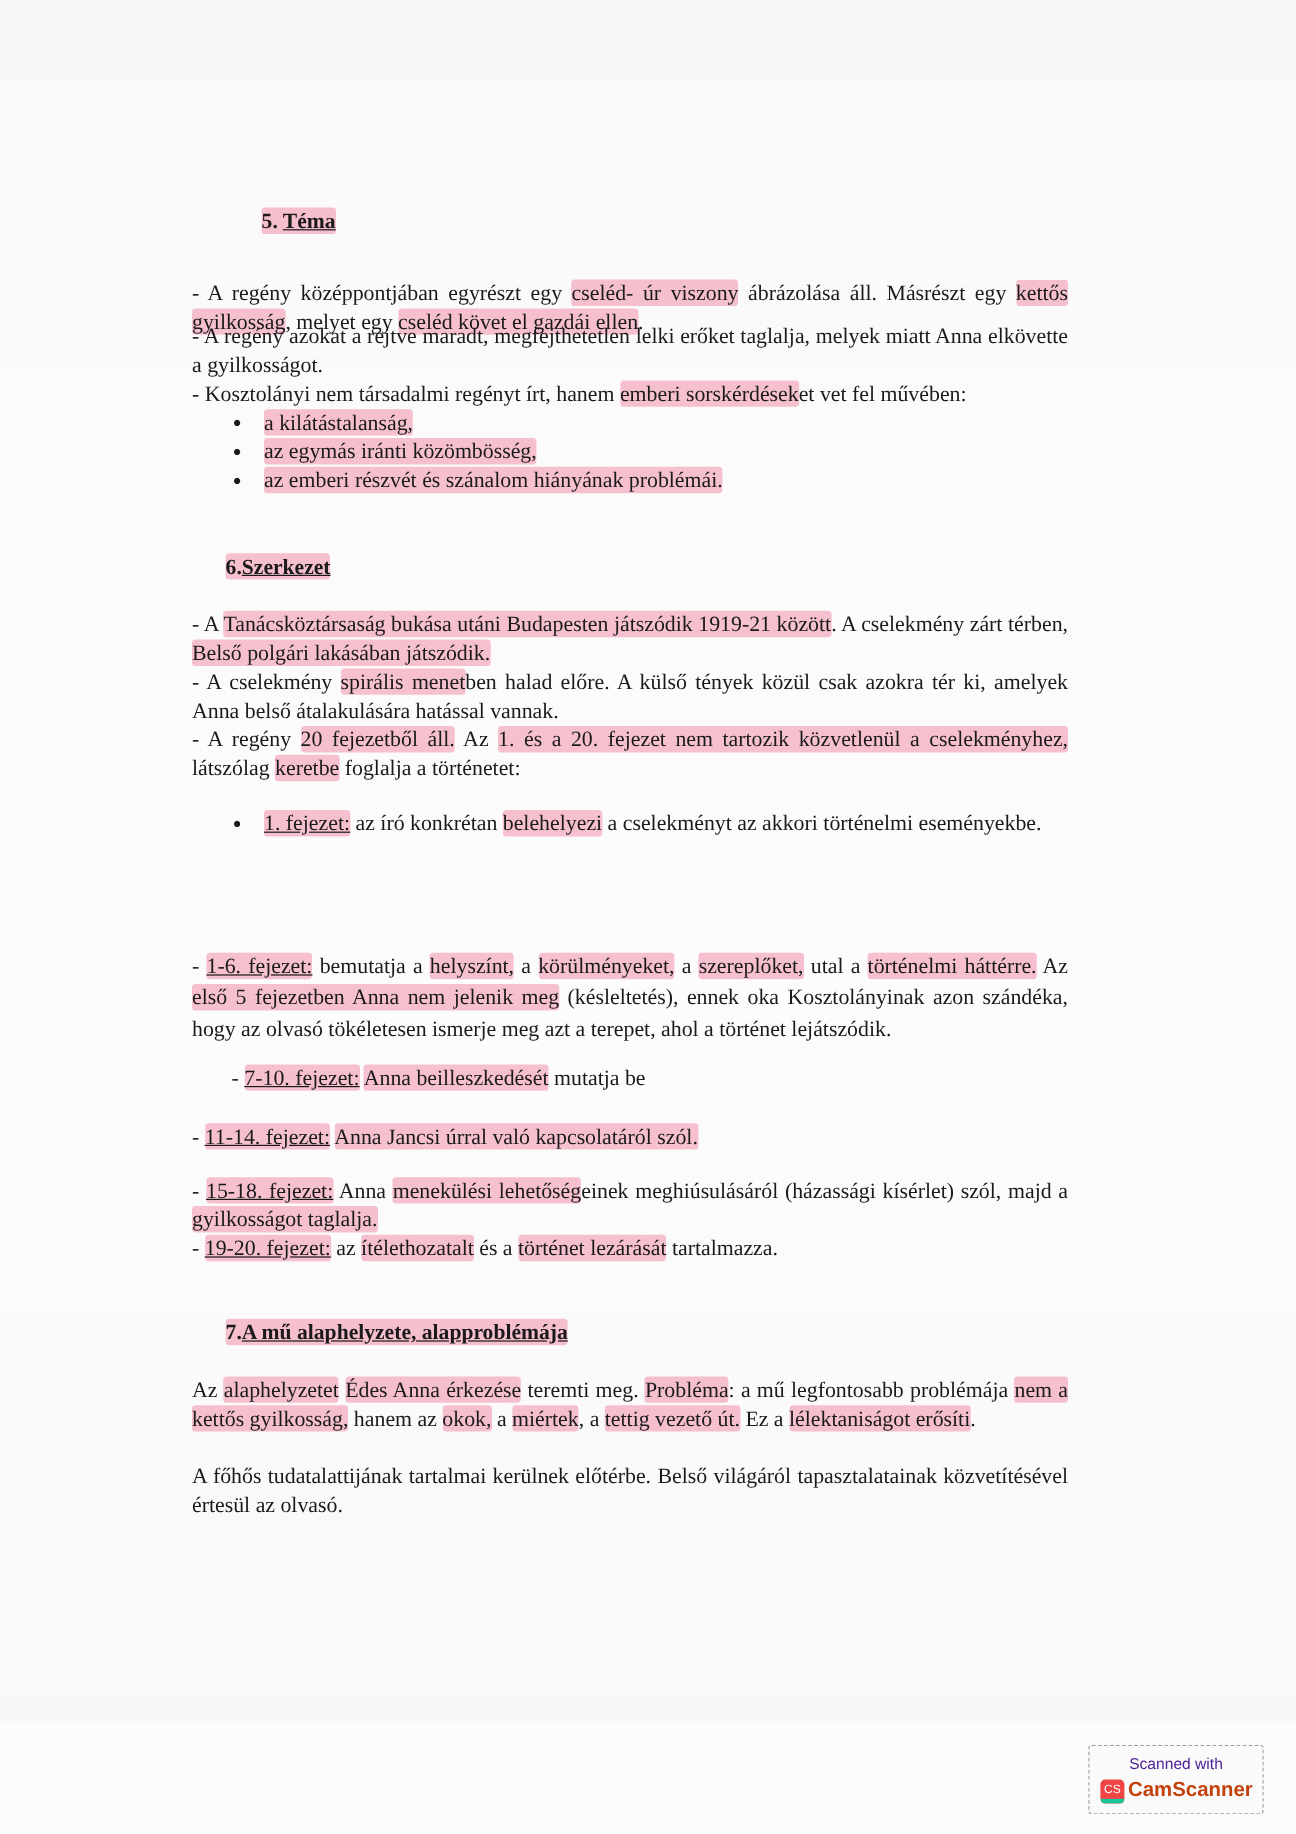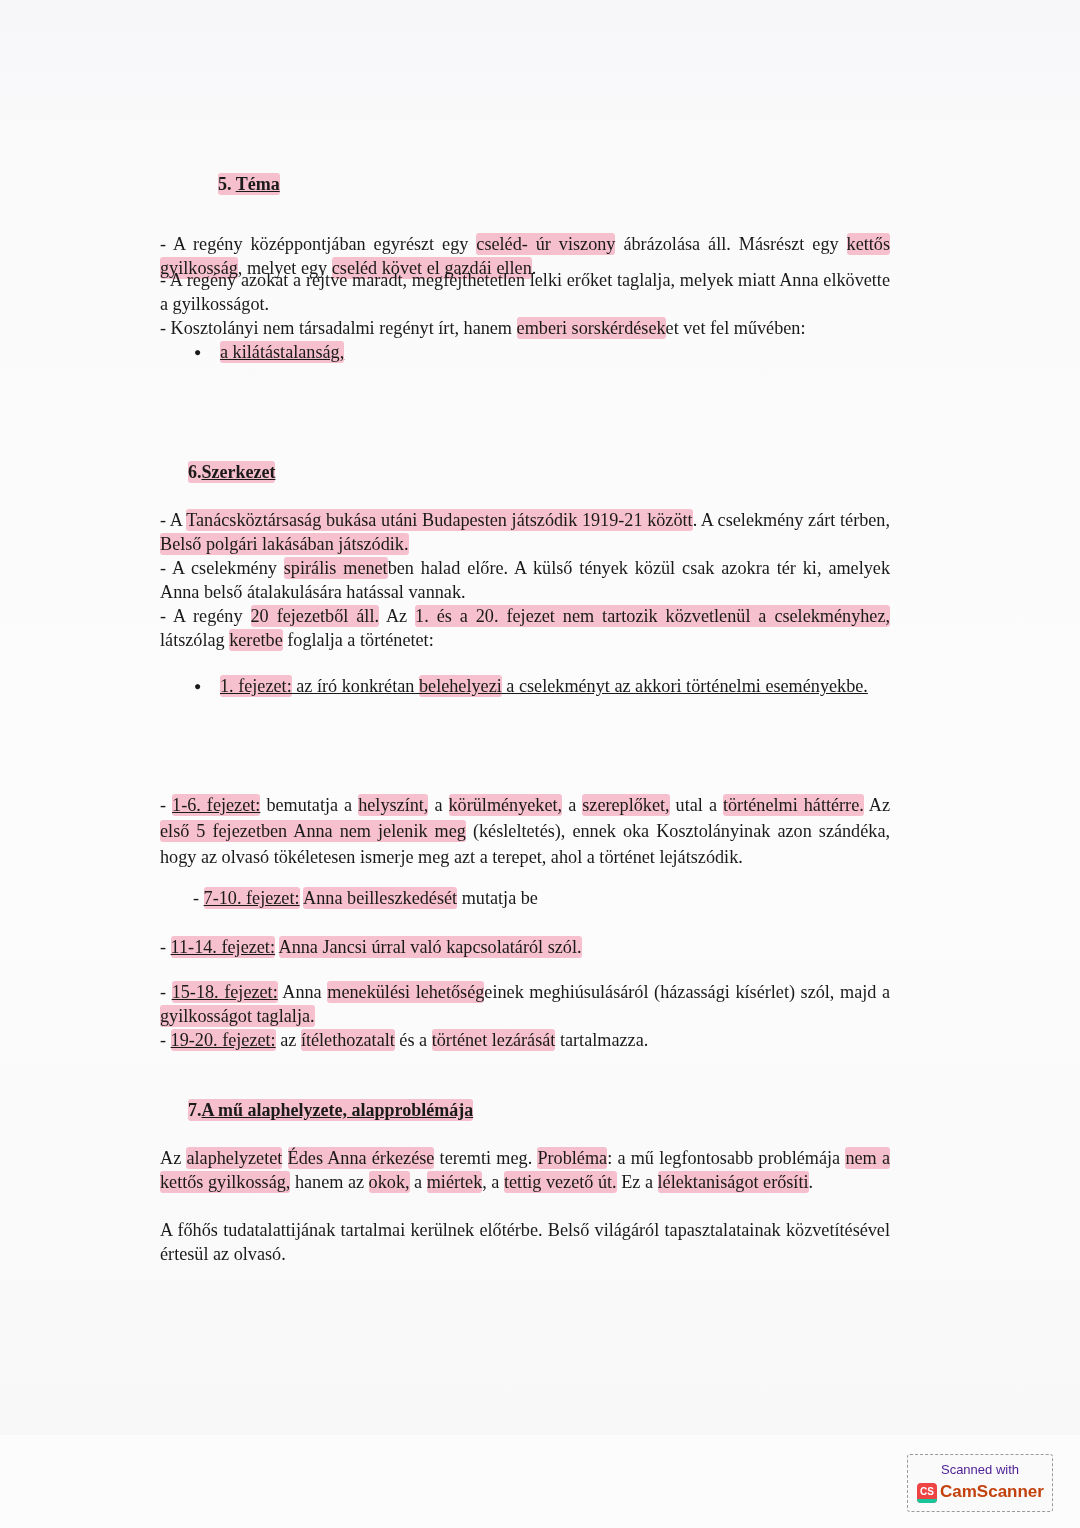--- a/index.html
+++ b/index.html
@@ -19,52 +19,54 @@
   .hl {
     background: rgba(240, 120, 150, 0.45);
     border-radius: 3px;
     padding: 1px 0;
     box-decoration-break: clone; -webkit-box-decoration-break: clone;
   }
   .u { text-decoration: underline; }
   .i { font-style: italic; }
   .heading { font-weight: bold; font-size: 18px; }
   ul.bul { list-style: none; margin: 0; padding: 0; }
-  ul.bul li { position: relative; padding-left: 60px; text-decoration: underline; }
+  ul.bul li { position: relative; padding-left: 60px; }
   ul.bul li::before {
     content: "\25CF"; position: absolute; left: 34px; top: 0; font-size: 12px;
   }
   .cs-badge {
     position: absolute; left: 907px; top: 1454px; width: 146px; height: 58px;
     border: 1px dashed #9a9a9a; border-radius: 3px; background: #fafafa;
     font-family: "Liberation Sans", "DejaVu Sans", sans-serif; box-sizing: border-box;
   }
   .cs-top { position: absolute; left: 0; right: 0; top: 7px; text-align: center; font-size: 13px; color: #4c1d95; }
   .cs-logo {
     position: absolute; left: 9px; top: 28px; width: 20px; height: 20px; border-radius: 4px;
-    background: #ef4444; color: #fff; font-size: 10px; font-weight: bold; text-align: center; line-height: 17px;
+    background: #ef4444; color: #fff; font-size: 10px; font-weight: normal; text-align: center; line-height: 17px;
     overflow: hidden;
   }
   .cs-logo::after { content: ""; position: absolute; left: 0; right: 0; bottom: 0; height: 4px; background: #19c59a; }
   .cs-name { position: absolute; left: 32px; top: 27px; font-size: 17px; font-weight: bold; color: #c2410c; }
 </style>
 </head>
 <body>
 
 <div class="page">
   <div class="content">
 
     <div class="blk heading" style="top:172px; left:58px; width:auto;">
       <span class="hl"><span>5.</span> <span class="u">Téma</span></span>
     </div>
     <div class="blk just rich" style="top:232px;"><span>- A regény középpontjában egyrészt egy </span><span class="hl">cseléd- úr viszony</span><span> ábrázolása áll. Másrészt egy </span><span class="hl">kettős gyilkosság</span><span>, melyet egy </span><span class="hl">cseléd követ el gazdái ellen</span><span>.</span></div>
     <div class="blk just rich" style="top:268px;"><span>- A regény azokat a rejtve maradt, megfejthetetlen lelki erőket taglalja, melyek miatt Anna elkövette a gyilkosságot.</span></div>
     <div class="blk rich" style="top:316px;"><span>- Kosztolányi nem társadalmi regényt írt, hanem </span><span class="hl">emberi sorskérdések</span><span>et vet fel művében:</span></div>
     <ul class="blk bul" style="top:340px;">
       <li class="rich"><span class="hl">a kilátástalanság,</span></li>
+      <li class="rich"><span class="hl">az egymás iránti közömbösség,</span></li>
+      <li class="rich"><span class="hl">az emberi részvét és szánalom hiányának problémái.</span></li>
     </ul>
 
     <div class="blk heading" style="top:460px; left:28px; width:auto;">
       <span class="hl"><span>6.</span><span class="u">Szerkezet</span></span>
     </div>
     <div class="blk just rich" style="top:508px;"><span>- A </span><span class="hl">Tanácsköztársaság bukása utáni Budapesten játszódik 1919-21 között</span><span>. A cselekmény zárt térben, </span><span class="hl">Belső polgári lakásában játszódik.</span></div>
     <div class="blk just rich" style="top:556px;"><span>- A cselekmény </span><span class="hl">spirális menet</span><span>ben halad előre. A külső tények közül csak azokra tér ki, amelyek Anna belső átalakulására hatással vannak.</span></div>
     <div class="blk just rich" style="top:604px;"><span>- A regény </span><span class="hl">20 fejezetből áll.</span><span> Az </span><span class="hl">1. és a 20. fejezet nem tartozik közvetlenül a cselekményhez,</span><span> látszólag </span><span class="hl">keretbe</span><span> foglalja a történetet:</span></div>
     <ul class="blk bul just" style="top:674px;">
       <li class="rich" style="margin-bottom:0;"><span class="hl u">1. fejezet:</span><span> az író konkrétan </span><span class="hl">belehelyezi</span><span> a cselekményt az akkori történelmi eseményekbe.</span></li>

